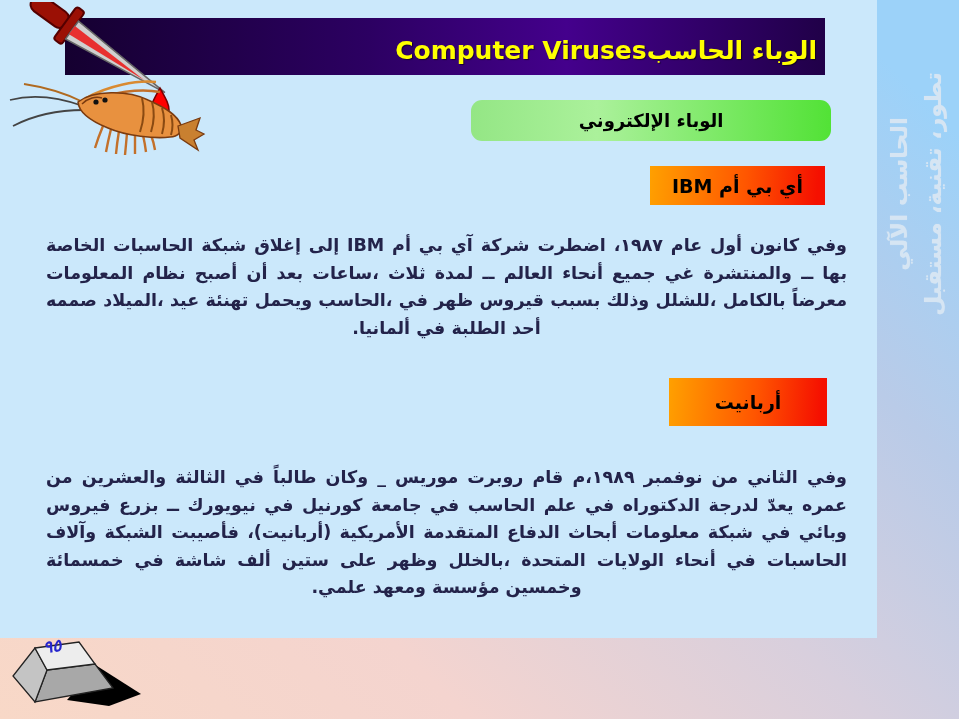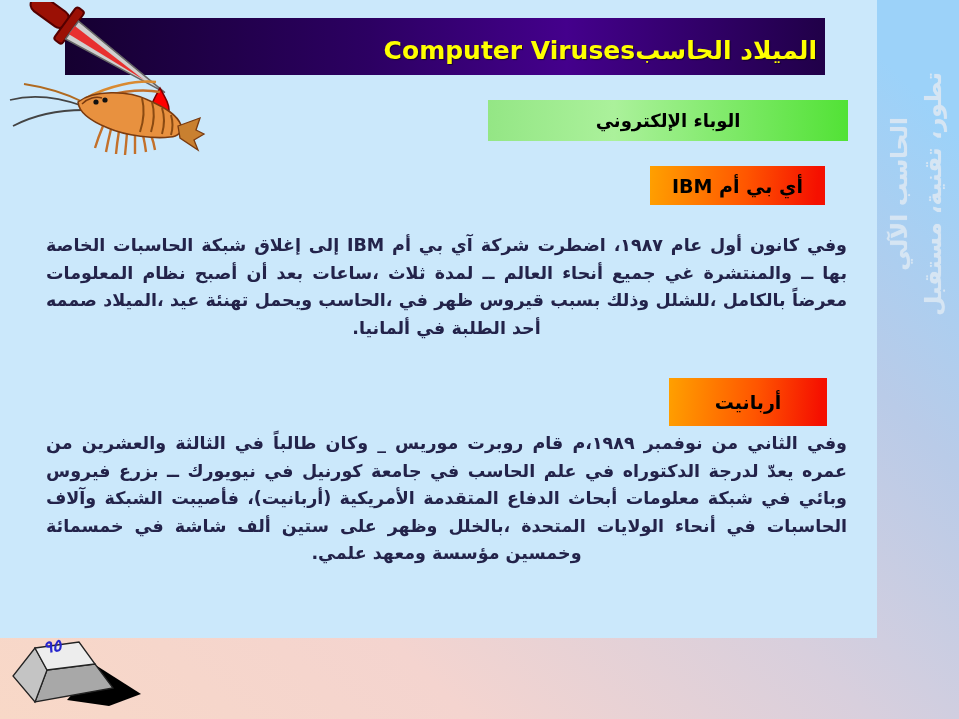--- a/index.html
+++ b/index.html
@@ -32,39 +32,40 @@
     direction:rtl;white-space:nowrap;
     text-shadow:1px 1px 1px rgba(0,0,0,0.55);
   }
   .clipart{position:absolute;left:8px;top:2px;}
   .bar{
     position:absolute;
     display:flex;align-items:center;justify-content:center;
     font-weight:bold;color:#000;direction:rtl;white-space:nowrap;
   }
   .bar-green{
-    left:488px;top:100px;width:360px;height:41px;
+    left:471px;top:100px;width:360px;height:41px;
     background:linear-gradient(90deg,#94e685 0%,#abf19b 35%,#52e236 100%);
     font-size:18px;
+    border-radius:11px;
   }
   .bar-orange{
     background:linear-gradient(95deg,#ffa000 0%,#ff5500 55%,#f51000 95%);
     font-size:19px;
     text-align:right;
   }
   .bar-ibm{left:650px;top:166px;width:175px;height:39px;}
   .bar-arpanet{left:669px;top:378px;width:158px;height:48px;}
   .para{
     position:absolute;left:30px;width:801px;margin:16px;
     direction:rtl;text-align:justify;text-align-last:center;
     font-weight:bold;color:#23234a;
     font-size:17.5px;line-height:27.6px;
   }
   .para-1{top:216px;}
-  .para-2{top:414px;}
+  .para-2{top:448px;}
   .sidebar-title{
     position:absolute;left:758px;top:158px;
     width:320px;height:72px;
     transform:rotate(-90deg);
     text-align:center;direction:rtl;
     color:#d6e5f3;font-weight:bold;
     font-size:23px;line-height:34px;
     text-shadow:0 0 1px rgba(255,255,255,0.4);
     white-space:nowrap;
   }
@@ -77,21 +78,21 @@
   }
 </style>
 </head>
 <body>
 
 <div class="page">
 
   <div class="slide">
 
     <div class="banner">
-      <div class="slide-title">الميلاد الحاسبComputer Viruses</div>
+      <div class="slide-title">الوباء الحاسبComputer Viruses</div>
     </div>
 
     <svg class="clipart" width="200" height="168" viewBox="0 0 200 168" aria-hidden="true">
       <g transform="rotate(36 70 30)">
         <rect x="14" y="21" width="42" height="18" rx="8" fill="#9b1005" stroke="#550000" stroke-width="2"></rect>
         <rect x="54" y="10" width="10" height="40" rx="3" fill="#9b1005" stroke="#550000" stroke-width="2"></rect>
         <polygon points="64,21 176,28 64,43" fill="#cfcfcf" stroke="#666666" stroke-width="1.5"></polygon>
         <polygon points="64,27 152,30 64,37" fill="#e83030"></polygon>
       </g>
       <path d="M152,86 C146,97 143,102 143,108 a9,9 0 0 0 18,0 c0,-6 -3,-11 -9,-22 z" fill="#ff0000" stroke="#770000" stroke-width="1.5"></path>

